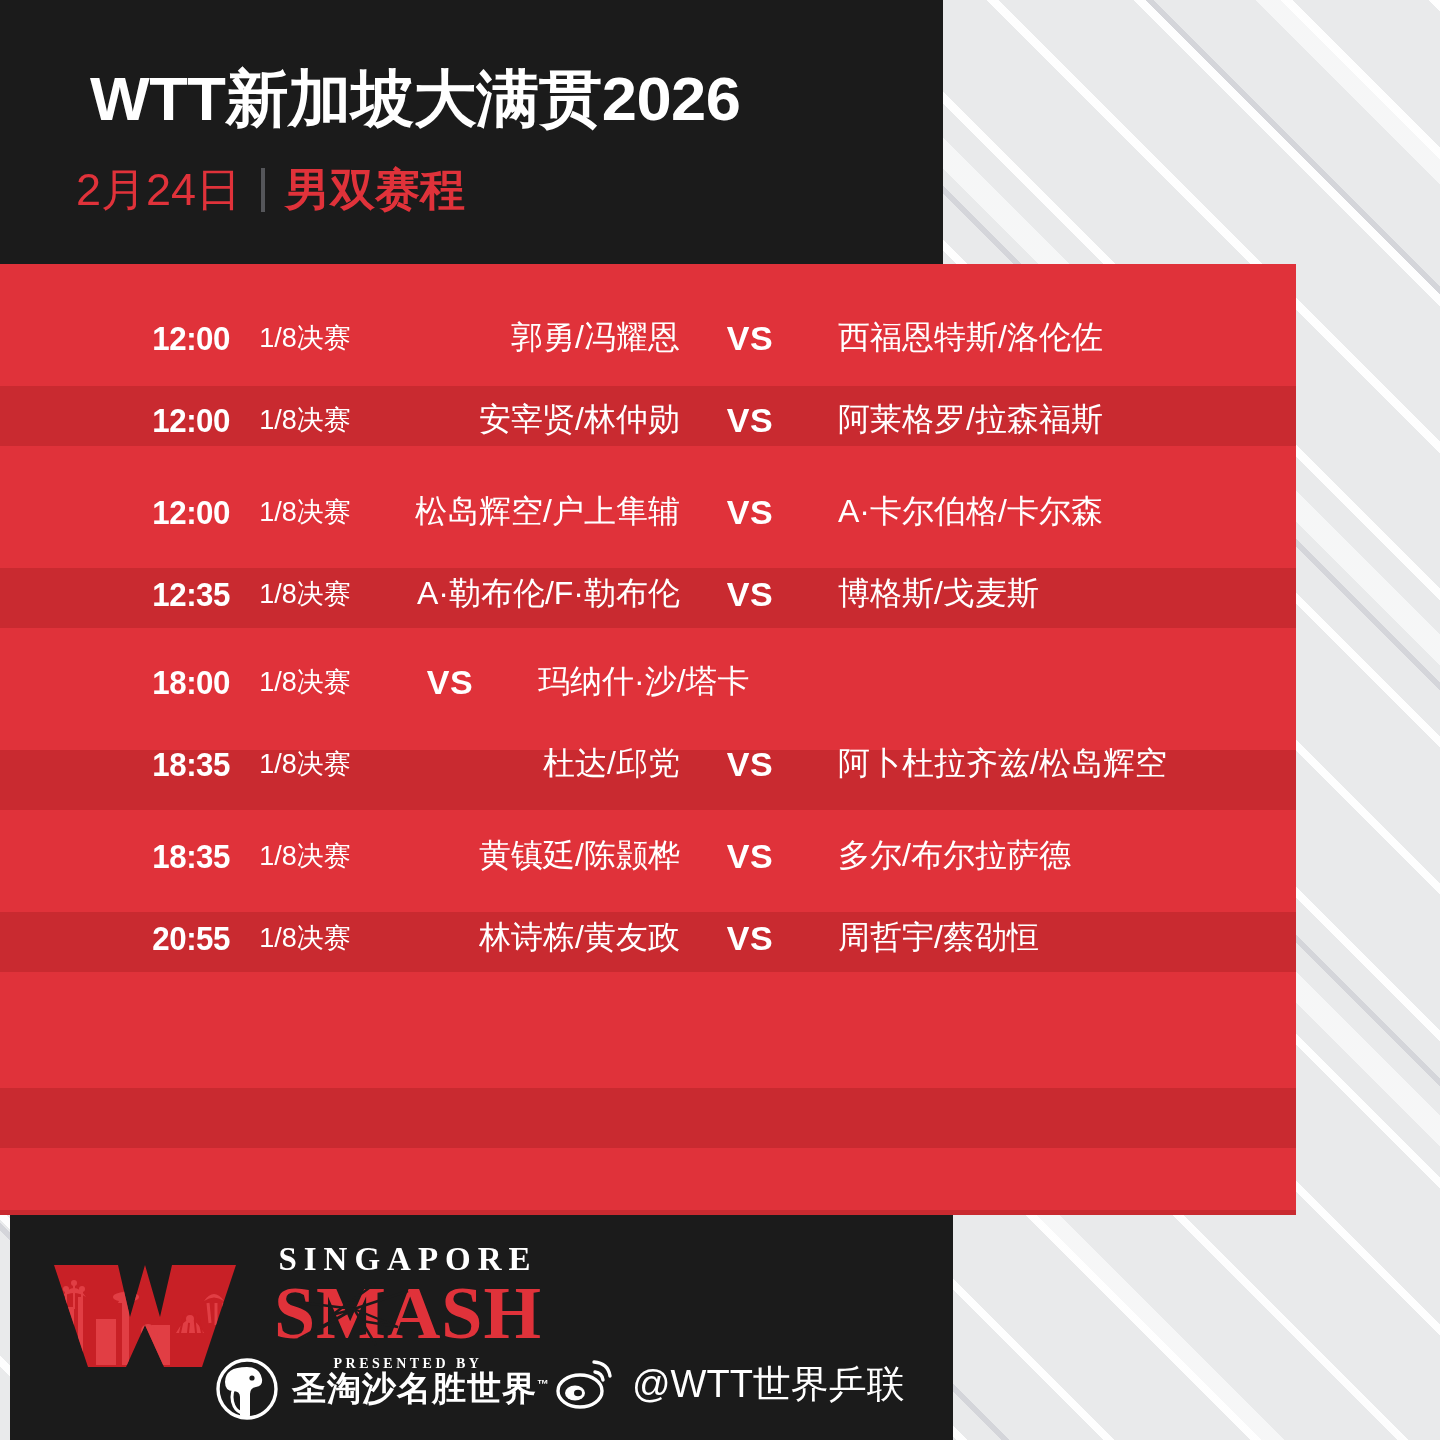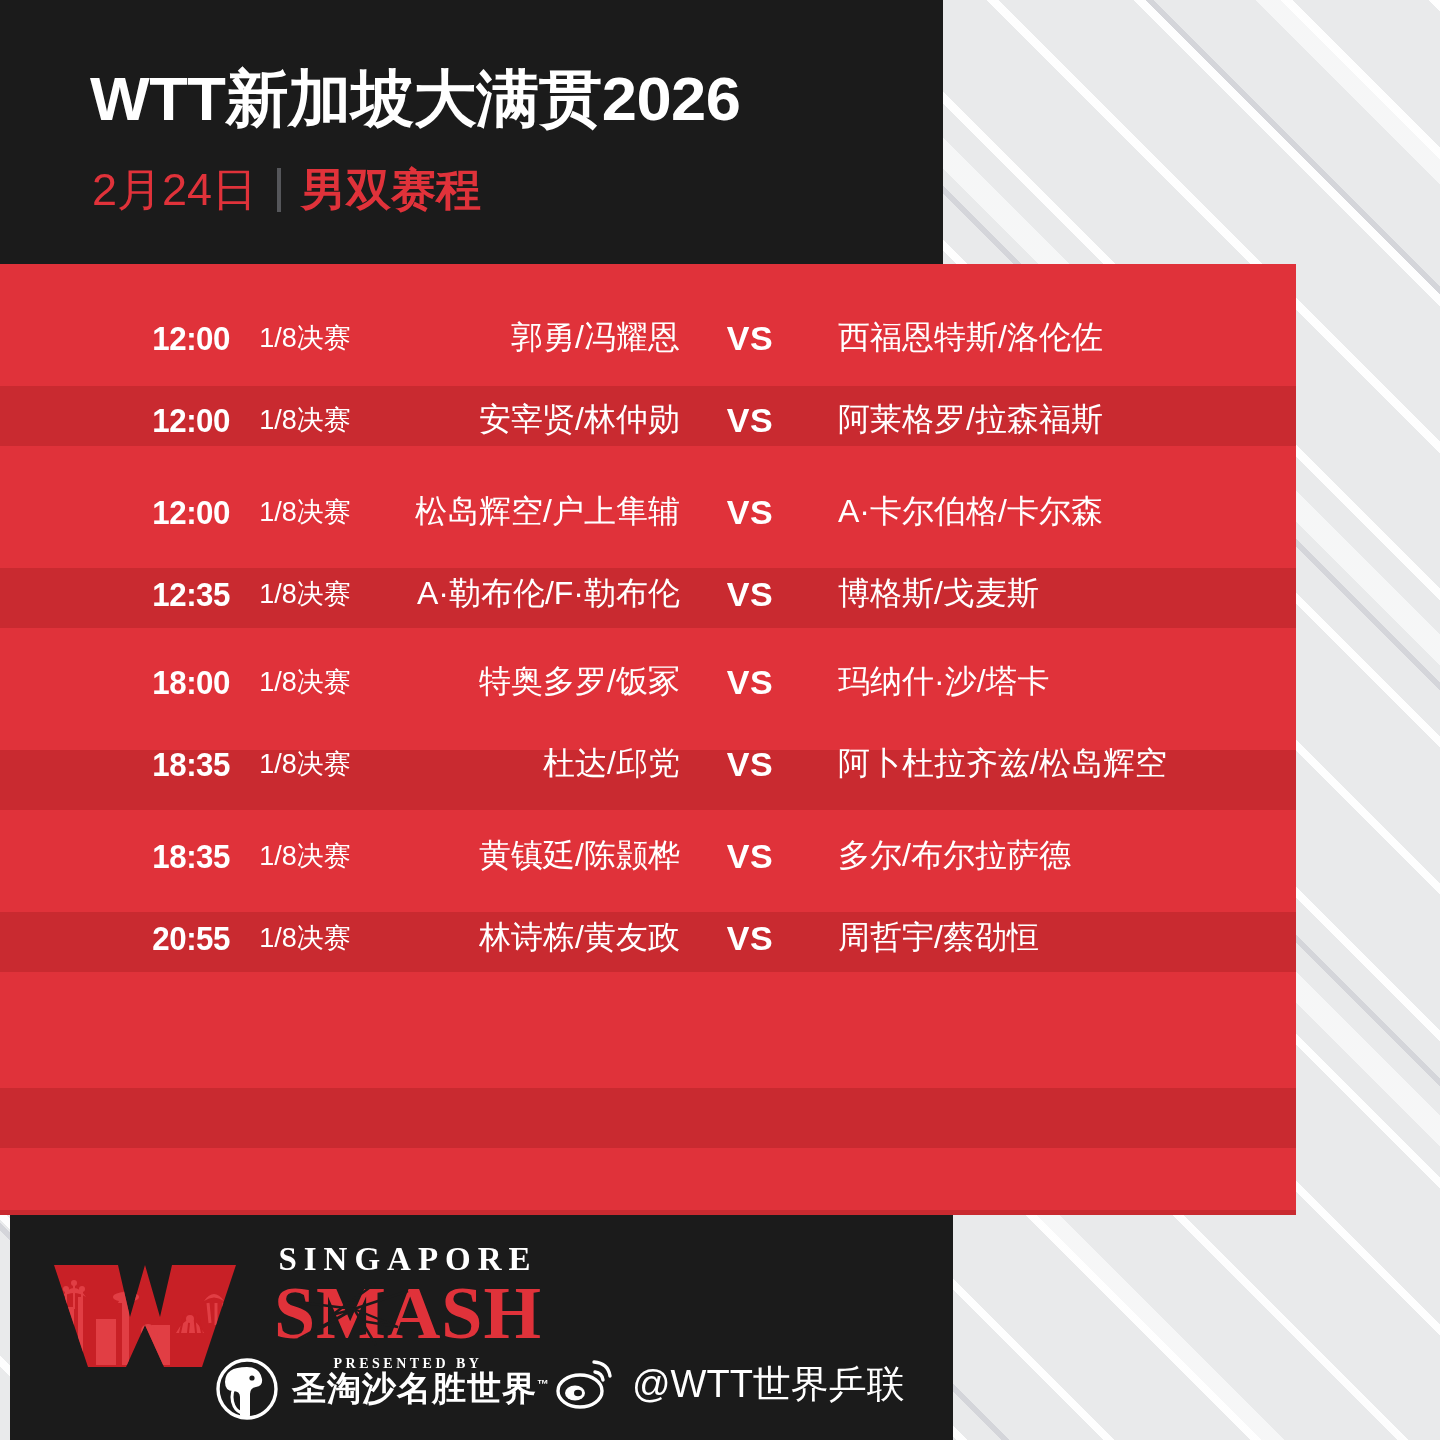--- a/index.html
+++ b/index.html
@@ -48,21 +48,21 @@
   .title{
     position:absolute;left:90px;top:66px;
     color:#ffffff;
     font-size:62px;line-height:66px;
     font-weight:800;
     letter-spacing:-0.5px;
     white-space:nowrap;
     transform:scaleX(1.02);transform-origin:left center;
   }
   .subline{
-    position:absolute;left:92px;top:166px;
+    position:absolute;left:76px;top:166px;
     display:flex;align-items:center;gap:20px;
     white-space:nowrap;
   }
   .sub-date{color:#e0323a;font-size:45px;line-height:48px;font-weight:500;}
   .sub-divider{width:4px;height:44px;background:#55565a;display:block;}
   .sub-event{color:#e0323a;font-size:45px;line-height:48px;font-weight:700;}
 
   
   .panel{
     position:absolute;left:0;top:264px;width:1296px;height:951px;
@@ -189,21 +189,20 @@
         <div class="row" style="top: 302px;">
           <div class="c-time">12:35</div>
           <div class="c-stage">1/8决赛</div>
           <div class="c-left">A·勒布伦/F·勒布伦</div>
           <div class="c-vs">VS</div>
           <div class="c-right">博格斯/戈麦斯</div>
         </div>
         <div class="row" style="top: 390px;">
           <div class="c-time">18:00</div>
           <div class="c-stage">1/8决赛</div>
-          <div class="c-left">特奥多罗/饭冢</div>
           <div class="c-vs">VS</div>
           <div class="c-right">玛纳什·沙/塔卡</div>
         </div>
         <div class="row" style="top: 472px;">
           <div class="c-time">18:35</div>
           <div class="c-stage">1/8决赛</div>
           <div class="c-left">杜达/邱党</div>
           <div class="c-vs">VS</div>
           <div class="c-right">阿卜杜拉齐兹/松岛辉空</div>
         </div>

